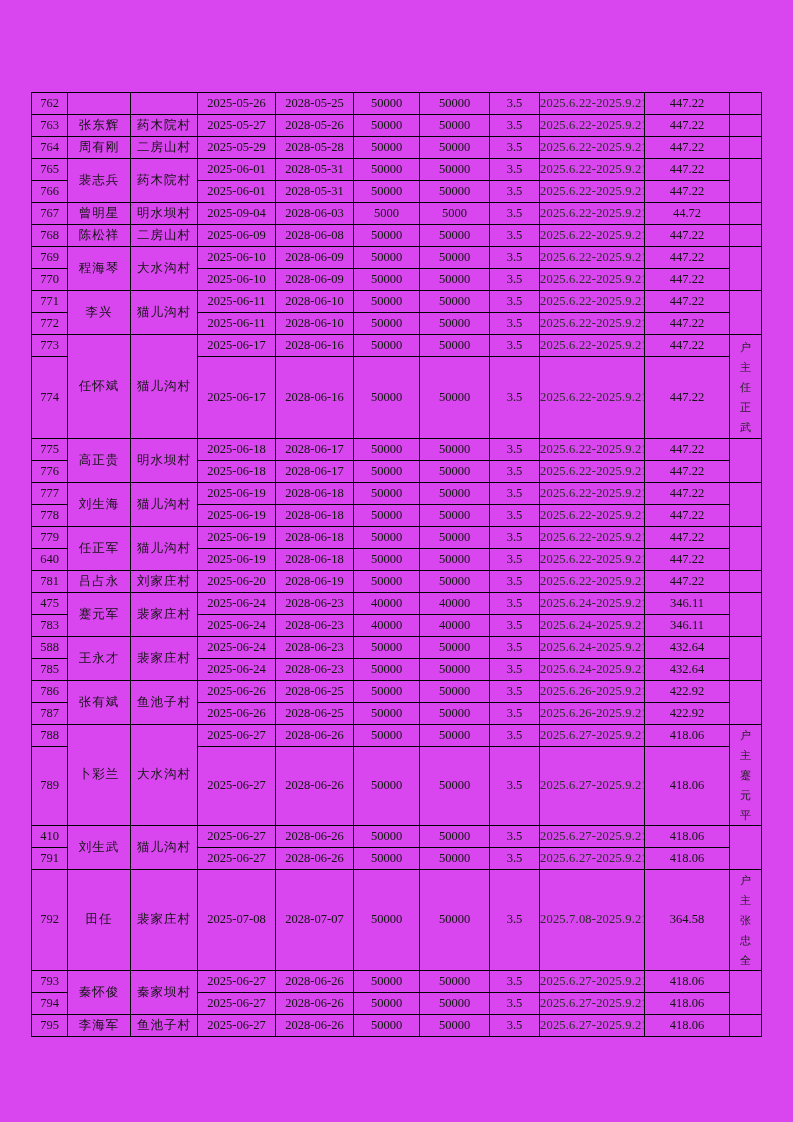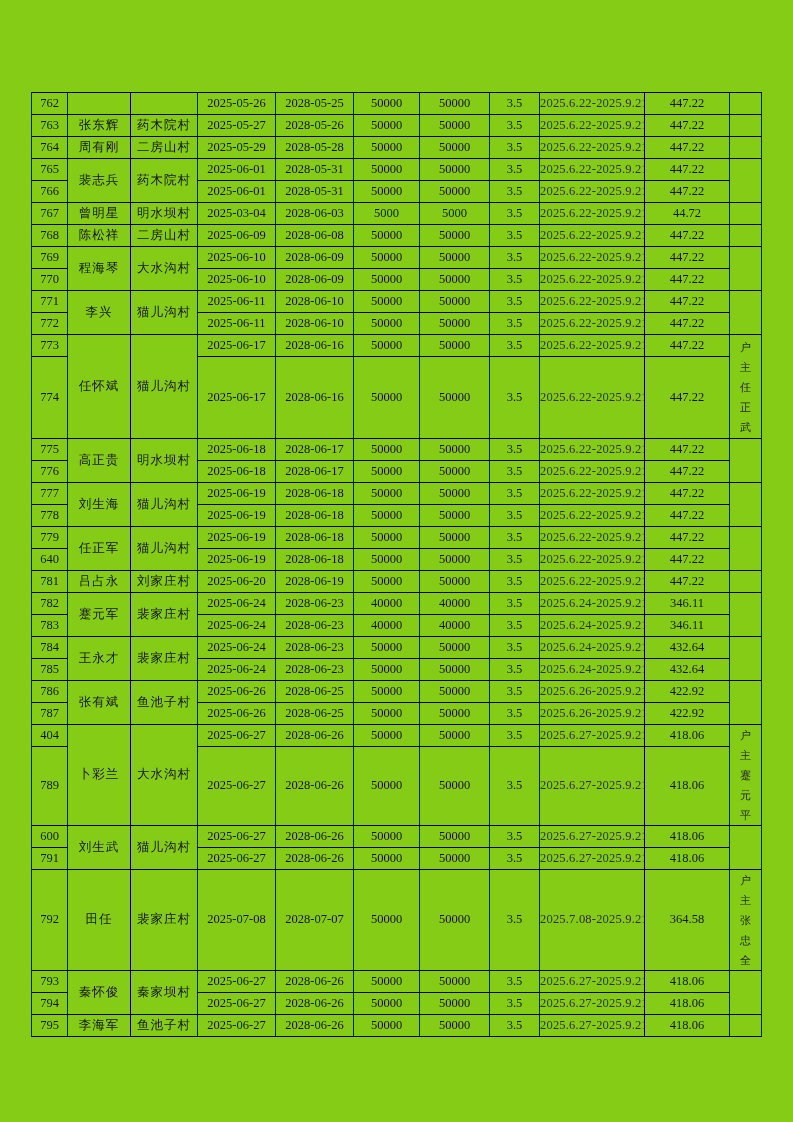--- a/index.html
+++ b/index.html
@@ -1,21 +1,21 @@
 <!DOCTYPE html>
 <html><head>
 <meta charset="utf-8">
 <style>
   html,body{margin:0;padding:0;}
   body{
     width:793px;height:1122px;background:#e8e8e8;
     font-family:"Liberation Serif","DejaVu Serif",serif;color:#141414;
   }
   .sheet{
-    position:relative;width:793px;height:1122px;background:#84cc16;overflow:hidden;
+    position:relative;width:793px;height:1122px;background:#d946ef;overflow:hidden;
   }
   table.loan{
     position:absolute;left:31px;top:92px;width:730px;
     border-collapse:collapse;table-layout:fixed;
     border:1.5px solid #000;
   }
   table.loan td{
     border:1px solid #000;
     text-align:center;vertical-align:middle;
     padding:0;overflow:hidden;
@@ -111,21 +111,21 @@
           <td class="cell-amount">50000</td>
           <td class="cell-amount-2">50000</td>
           <td class="cell-rate">3.5</td>
           <td class="cell-period">2025.6.22-2025.9.21</td>
           <td class="cell-interest">447.22</td>
         </tr>
         <tr style="height: 22px;">
           <td class="cell-row-number">767</td>
           <td class="cell-name">曾明星</td>
           <td class="cell-village">明水坝村</td>
-          <td class="cell-start-date">2025-03-04</td>
+          <td class="cell-start-date">2025-09-04</td>
           <td class="cell-end-date">2028-06-03</td>
           <td class="cell-amount">5000</td>
           <td class="cell-amount-2">5000</td>
           <td class="cell-rate">3.5</td>
           <td class="cell-period">2025.6.22-2025.9.21</td>
           <td class="cell-interest">44.72</td>
           <td class="cell-remark"></td>
         </tr>
         <tr style="height: 22px;">
           <td class="cell-row-number">768</td>
@@ -287,21 +287,21 @@
           <td class="cell-start-date">2025-06-20</td>
           <td class="cell-end-date">2028-06-19</td>
           <td class="cell-amount">50000</td>
           <td class="cell-amount-2">50000</td>
           <td class="cell-rate">3.5</td>
           <td class="cell-period">2025.6.22-2025.9.21</td>
           <td class="cell-interest">447.22</td>
           <td class="cell-remark"></td>
         </tr>
         <tr style="height: 22px;">
-          <td class="cell-row-number">782</td>
+          <td class="cell-row-number">475</td>
           <td class="cell-name" rowspan="2">蹇元军</td>
           <td class="cell-village" rowspan="2">裴家庄村</td>
           <td class="cell-start-date">2025-06-24</td>
           <td class="cell-end-date">2028-06-23</td>
           <td class="cell-amount">40000</td>
           <td class="cell-amount-2">40000</td>
           <td class="cell-rate">3.5</td>
           <td class="cell-period">2025.6.24-2025.9.21</td>
           <td class="cell-interest">346.11</td>
           <td class="cell-remark" rowspan="2"></td>
@@ -310,21 +310,21 @@
           <td class="cell-row-number">783</td>
           <td class="cell-start-date">2025-06-24</td>
           <td class="cell-end-date">2028-06-23</td>
           <td class="cell-amount">40000</td>
           <td class="cell-amount-2">40000</td>
           <td class="cell-rate">3.5</td>
           <td class="cell-period">2025.6.24-2025.9.21</td>
           <td class="cell-interest">346.11</td>
         </tr>
         <tr style="height: 22px;">
-          <td class="cell-row-number">784</td>
+          <td class="cell-row-number">588</td>
           <td class="cell-name" rowspan="2">王永才</td>
           <td class="cell-village" rowspan="2">裴家庄村</td>
           <td class="cell-start-date">2025-06-24</td>
           <td class="cell-end-date">2028-06-23</td>
           <td class="cell-amount">50000</td>
           <td class="cell-amount-2">50000</td>
           <td class="cell-rate">3.5</td>
           <td class="cell-period">2025.6.24-2025.9.21</td>
           <td class="cell-interest">432.64</td>
           <td class="cell-remark" rowspan="2"></td>
@@ -356,21 +356,21 @@
           <td class="cell-row-number">787</td>
           <td class="cell-start-date">2025-06-26</td>
           <td class="cell-end-date">2028-06-25</td>
           <td class="cell-amount">50000</td>
           <td class="cell-amount-2">50000</td>
           <td class="cell-rate">3.5</td>
           <td class="cell-period">2025.6.26-2025.9.21</td>
           <td class="cell-interest">422.92</td>
         </tr>
         <tr style="height: 22px;">
-          <td class="cell-row-number">404</td>
+          <td class="cell-row-number">788</td>
           <td class="cell-name" rowspan="2">卜彩兰</td>
           <td class="cell-village" rowspan="2">大水沟村</td>
           <td class="cell-start-date">2025-06-27</td>
           <td class="cell-end-date">2028-06-26</td>
           <td class="cell-amount">50000</td>
           <td class="cell-amount-2">50000</td>
           <td class="cell-rate">3.5</td>
           <td class="cell-period">2025.6.27-2025.9.21</td>
           <td class="cell-interest">418.06</td>
           <td class="cell-remark" rowspan="2">
@@ -381,21 +381,21 @@
           <td class="cell-row-number">789</td>
           <td class="cell-start-date">2025-06-27</td>
           <td class="cell-end-date">2028-06-26</td>
           <td class="cell-amount">50000</td>
           <td class="cell-amount-2">50000</td>
           <td class="cell-rate">3.5</td>
           <td class="cell-period">2025.6.27-2025.9.21</td>
           <td class="cell-interest">418.06</td>
         </tr>
         <tr style="height: 22px;">
-          <td class="cell-row-number">600</td>
+          <td class="cell-row-number">410</td>
           <td class="cell-name" rowspan="2">刘生武</td>
           <td class="cell-village" rowspan="2">猫儿沟村</td>
           <td class="cell-start-date">2025-06-27</td>
           <td class="cell-end-date">2028-06-26</td>
           <td class="cell-amount">50000</td>
           <td class="cell-amount-2">50000</td>
           <td class="cell-rate">3.5</td>
           <td class="cell-period">2025.6.27-2025.9.21</td>
           <td class="cell-interest">418.06</td>
           <td class="cell-remark" rowspan="2"></td>

